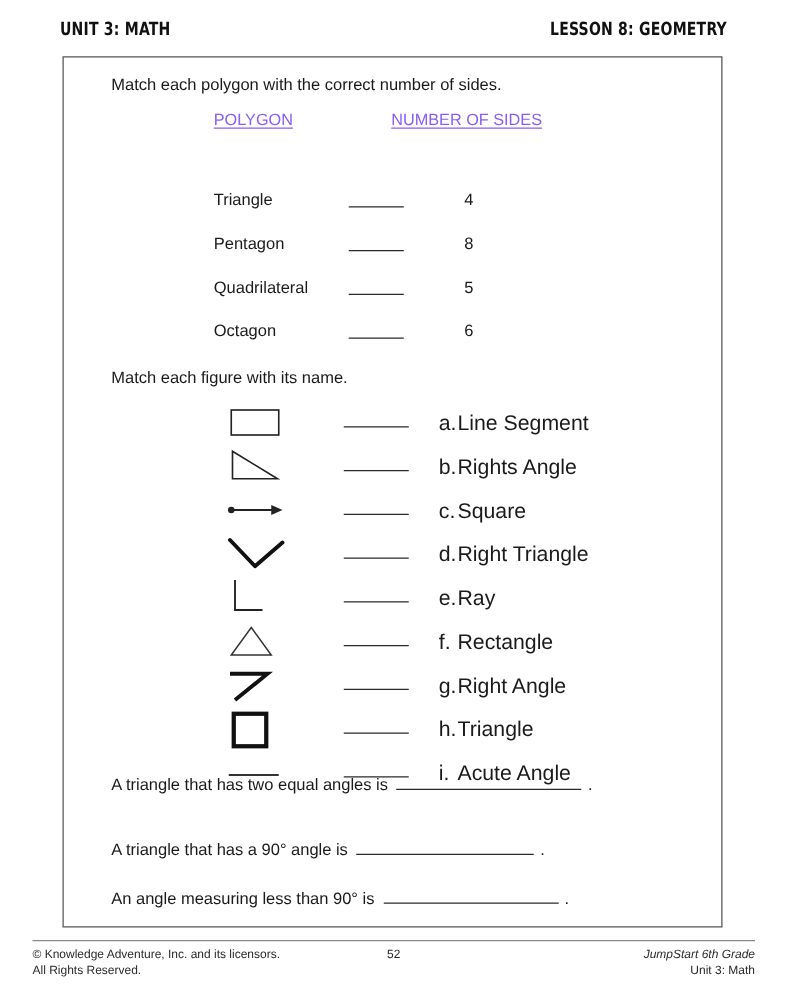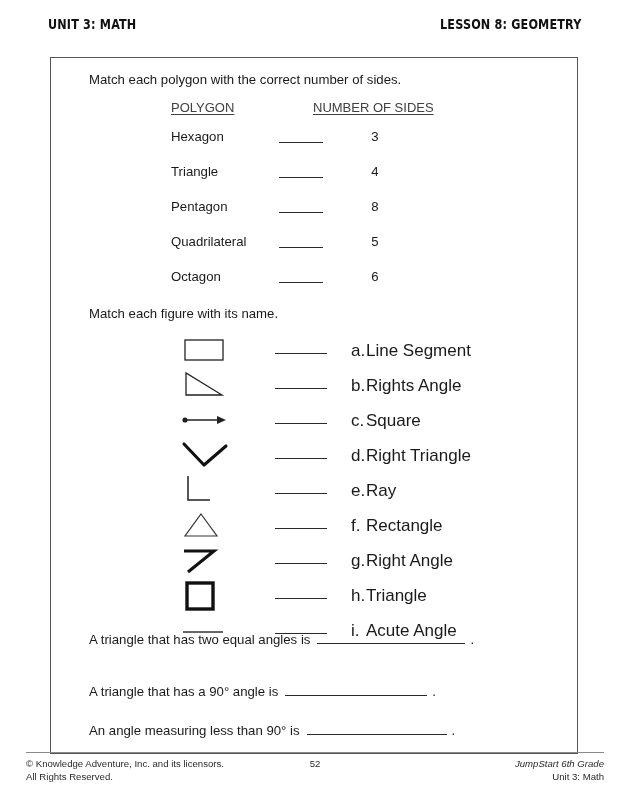--- a/index.html
+++ b/index.html
@@ -51,36 +51,35 @@
   
   .frame {
     position: absolute;
     left: 50px;
     top: 45px;
     width: 528px;
     height: 697px;
     border: 1.3px solid #555;
     box-sizing: border-box;
     background: #fff;
-    margin-top: 12px;
   }
 
   
   .prompt {
     position: absolute;
     font-size: 13.2px;
     color: #1a1a1a;
     white-space: nowrap;
   }
 
   
   .col-head {
     position: absolute;
     font-size: 13px;
-    color: #404040;
+    color: #8b5cf6;
     text-decoration: underline;
     text-underline-offset: 2px;
     white-space: nowrap;
   }
   .poly-row {
     position: absolute;
     left: 0;
     width: 100%;
     height: 20px;
   }
@@ -212,25 +211,20 @@
     <div class="hdr-text right">LESSON 8: GEOMETRY</div>
   </div>
 
   <div class="frame">
 
     <div class="prompt" style="left:38px; top:14px;">Match each polygon with the correct number of sides.</div>
 
     <div class="col-head" style="left:120px; top:42px;">POLYGON</div>
     <div class="col-head" style="left:262px; top:42px;">NUMBER OF SIDES</div>
 
-    <div class="poly-row" style="top:71px;">
-      <div class="poly-name">Hexagon</div>
-      <div class="blank-line poly-blank"></div>
-      <div class="poly-num">3</div>
-    </div>
     <div class="poly-row" style="top:106px;">
       <div class="poly-name">Triangle</div>
       <div class="blank-line poly-blank"></div>
       <div class="poly-num">4</div>
     </div>
     <div class="poly-row" style="top:141px;">
       <div class="poly-name">Pentagon</div>
       <div class="blank-line poly-blank"></div>
       <div class="poly-num">8</div>
     </div>

